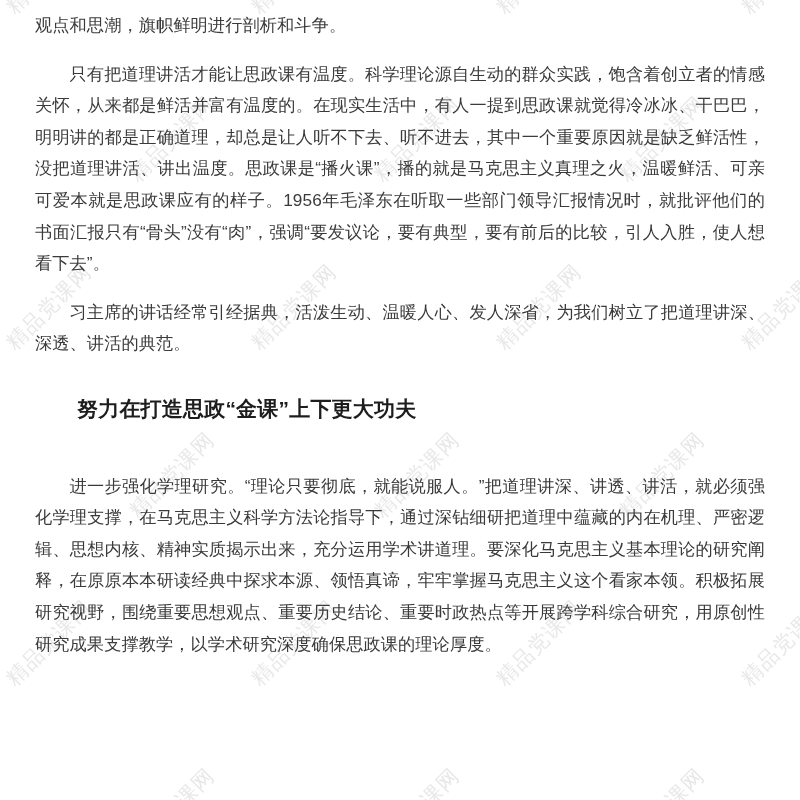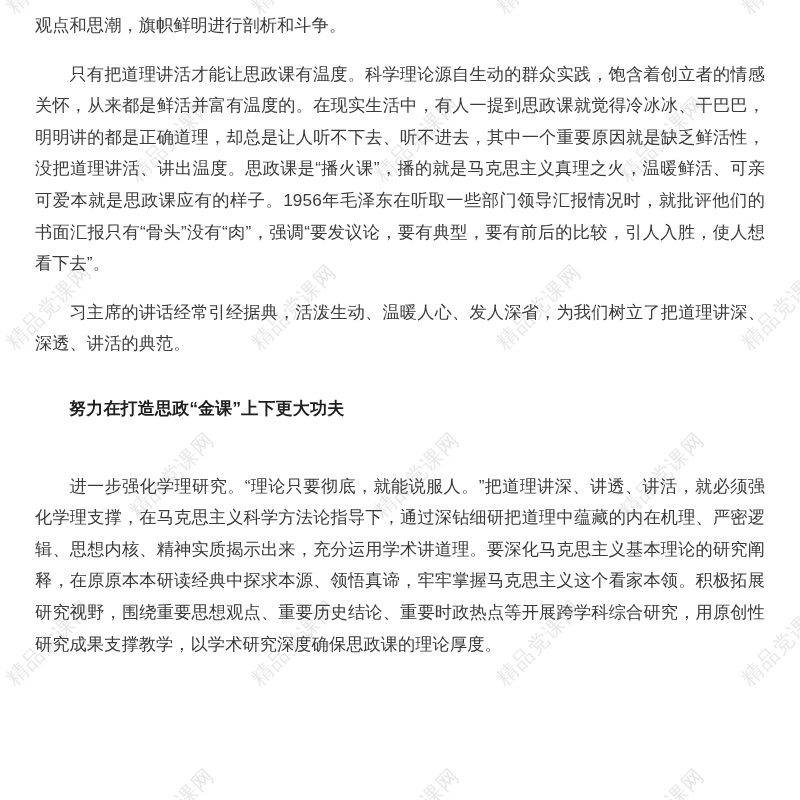--- a/index.html
+++ b/index.html
@@ -76,21 +76,21 @@
     text-indent: 0;
   }
 
   .para-gap {
     height: 17px;
   }
 
   h2.section-heading {
     margin: 0;
     color: #1d1d1d;
-    font-size: 17px;
+    font-size: 21px;
     line-height: 31.6px;
     font-weight: bold;
     text-indent: 2em;
     letter-spacing: 0.2px;
   }
 
   .heading-gap-top { height: 33px; }
   .heading-gap-bottom { height: 29px; }
 
   .first-line-block { padding-top: 10px; }

